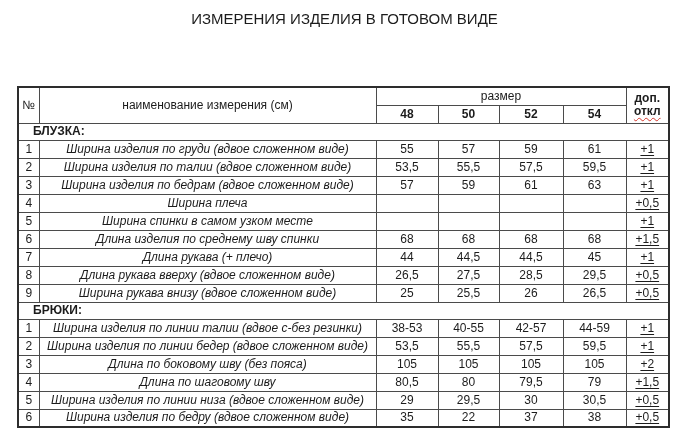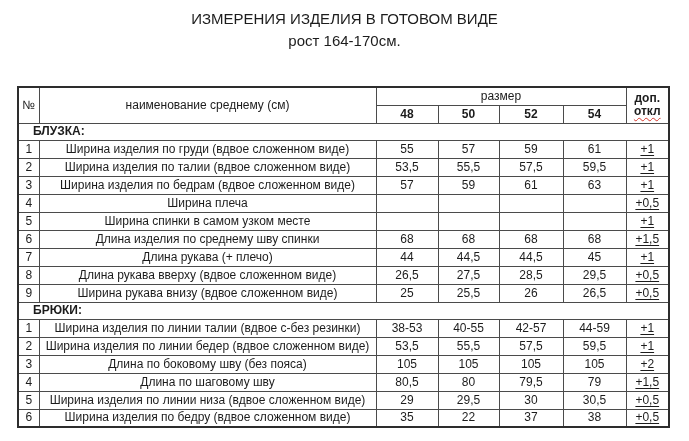--- a/index.html
+++ b/index.html
@@ -59,48 +59,47 @@
     text-decoration-color: #d43a2f;
     text-decoration-thickness: 1px;
     text-underline-offset: 2px;
   }
   tr.section td {
     text-align: left;
     font-weight: bold;
     padding-left: 14px;
     height: 17px;
   }
-  .c-name { text-align: left; padding-left: 7px; }
+  .c-name { text-align: left; padding-left: 7px; font-style: italic; }
   .tol-text {
     text-decoration: underline;
     text-underline-offset: 2px;
   }
 </style>
 </head>
 <body>
 
 <div class="title-block">
   <div><span>ИЗМЕРЕНИЯ ИЗДЕЛИЯ В ГОТОВОМ ВИДЕ</span></div>
-  <div><span>рост 164-170см.</span></div>
 </div>
 
 <table class="meas">
   <colgroup>
     <col style="width:21px">
     <col style="width:337px">
     <col style="width:62px">
     <col style="width:61px">
     <col style="width:64px">
     <col style="width:63px">
     <col style="width:43px">
   </colgroup>
   <thead>
     <tr>
       <td rowspan="2" class="hdr-bottom">№</td>
-      <td rowspan="2" class="hdr-bottom">наименование среднему (см)</td>
+      <td rowspan="2" class="hdr-bottom">наименование измерения (см)</td>
       <td colspan="4">размер</td>
       <td rowspan="2" class="hdr-bottom tol-h">
         <div>доп.</div>
         <div><span class="squiggle">откл</span></div>
       </td>
     </tr>
     <tr id="size-row">
         <td class="size-h hdr-bottom">48</td>
         <td class="size-h hdr-bottom">50</td>
         <td class="size-h hdr-bottom">52</td>

